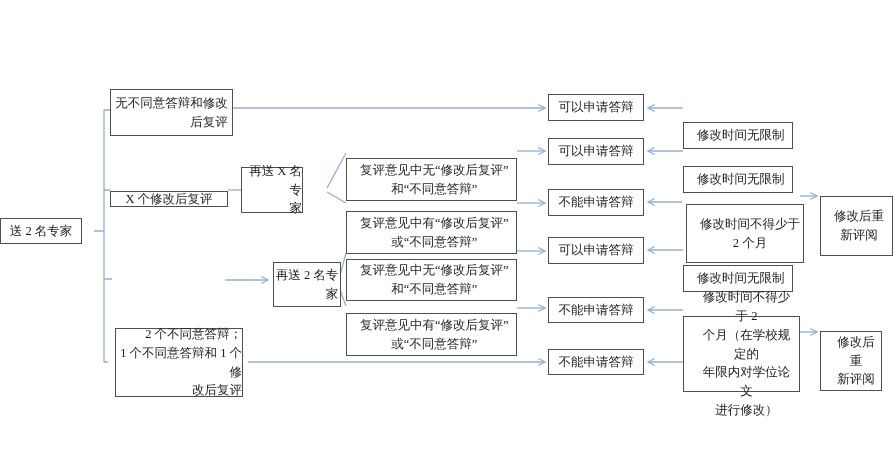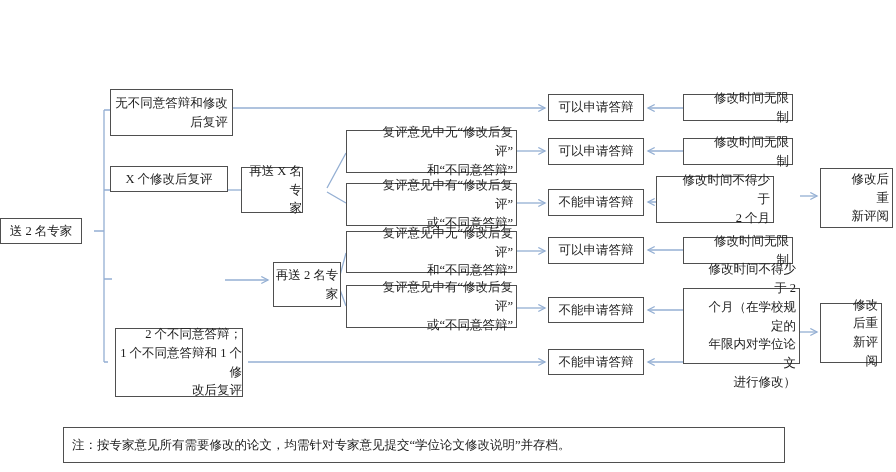--- a/index.html
+++ b/index.html
@@ -11,21 +11,21 @@
   #lines{position:absolute;left:0;top:0;width:896px;height:472px;}
   .title{
     position:absolute;top:6px;left:0;width:896px;text-align:center;
     font-size:19px;font-weight:bold;letter-spacing:1px;
   }
   .node{
     position:absolute;box-sizing:border-box;border:1.5px solid #4f4f4f;
     background:#fff;display:flex;align-items:center;justify-content:center;
     font-size:12.5px;line-height:1.5;text-align:right;white-space:pre-line;
   }
-  .node.left{justify-content:flex-start;text-align:right;padding-left:23px;padding-right:3px;}
+  .node.left{justify-content:flex-start;text-align:center;padding-left:13px;padding-right:3px;margin-top:28px;}
   .note{
     position:absolute;left:63px;top:427px;width:722px;height:36px;
     box-sizing:border-box;border:1.5px solid #4f4f4f;background:#fff;
     display:flex;align-items:center;padding-left:8px;font-size:12.5px;
   }
 </style>
 </head>
 <body>
 
 <div id="canvas">
@@ -55,21 +55,21 @@
     <path marker-end="url(#arr)" d="M683,250 L648,250"></path>
     <path marker-end="url(#arr)" d="M683,310 L648,310"></path>
     <path marker-end="url(#arr)" d="M683,362 L648,362"></path>
     <path marker-end="url(#arr)" d="M800,332 H817"></path>
   </svg>
 
   <div class="node" style="left:0;top:218px;width:82px;height:26px">送 2 名专家</div>
 
   <div class="node" style="left:110px;top:89px;width:123px;height:47px">无不同意答辩和修改
 后复评</div>
-  <div class="node" style="left:110px;top:166px;width:118px;height:26px">X 个修改后复评</div>
+  <div class="node" style="left:110px;top:191px;width:118px;height:16px">X 个修改后复评</div>
   <div class="node" style="left:115px;top:328px;width:128px;height:69px">2 个不同意答辩；
 1 个不同意答辩和 1 个修
 改后复评</div>
 
   <div class="node" style="left:241px;top:167px;width:62px;height:46px">再送 X 名专
 家</div>
   <div class="node" style="left:273px;top:262px;width:68px;height:45px">再送 2 名专
 家</div>
 
   <div class="node left" style="left:346px;top:130px;width:171px;height:43px">复评意见中无“修改后复评”
@@ -83,28 +83,27 @@
 
   <div class="node" style="left:548px;top:94px;width:96px;height:27px">可以申请答辩</div>
   <div class="node" style="left:548px;top:138px;width:96px;height:27px">可以申请答辩</div>
   <div class="node" style="left:548px;top:189px;width:96px;height:27px">不能申请答辩</div>
   <div class="node" style="left:548px;top:237px;width:96px;height:27px">可以申请答辩</div>
   <div class="node" style="left:548px;top:297px;width:96px;height:26px">不能申请答辩</div>
   <div class="node" style="left:548px;top:349px;width:96px;height:26px">不能申请答辩</div>
 
   <div class="node left" style="left:683px;top:94px;width:110px;height:27px">修改时间无限制</div>
   <div class="node left" style="left:683px;top:138px;width:110px;height:27px">修改时间无限制</div>
-  <div class="node left" style="left:656px;top:176px;width:118px;height:47px">修改时间不得少于
+  <div class="node left" style="left:686px;top:176px;width:118px;height:59px">修改时间不得少于
 2 个月</div>
   <div class="node left" style="left:683px;top:237px;width:110px;height:27px">修改时间无限制</div>
   <div class="node left" style="left:683px;top:288px;width:117px;height:76px">修改时间不得少于 2
 个月（在学校规定的
 年限内对学位论文
 进行修改）</div>
 
   <div class="node left" style="left:820px;top:168px;width:73px;height:60px">修改后重
 新评阅</div>
   <div class="node left" style="left:820px;top:303px;width:62px;height:60px">修改后重
 新评阅</div>
 
-  <div class="note">注：按专家意见所有需要修改的论文，均需针对专家意见提交“学位论文修改说明”并存档。</div>
 
 </div>
 
 </body></html>

